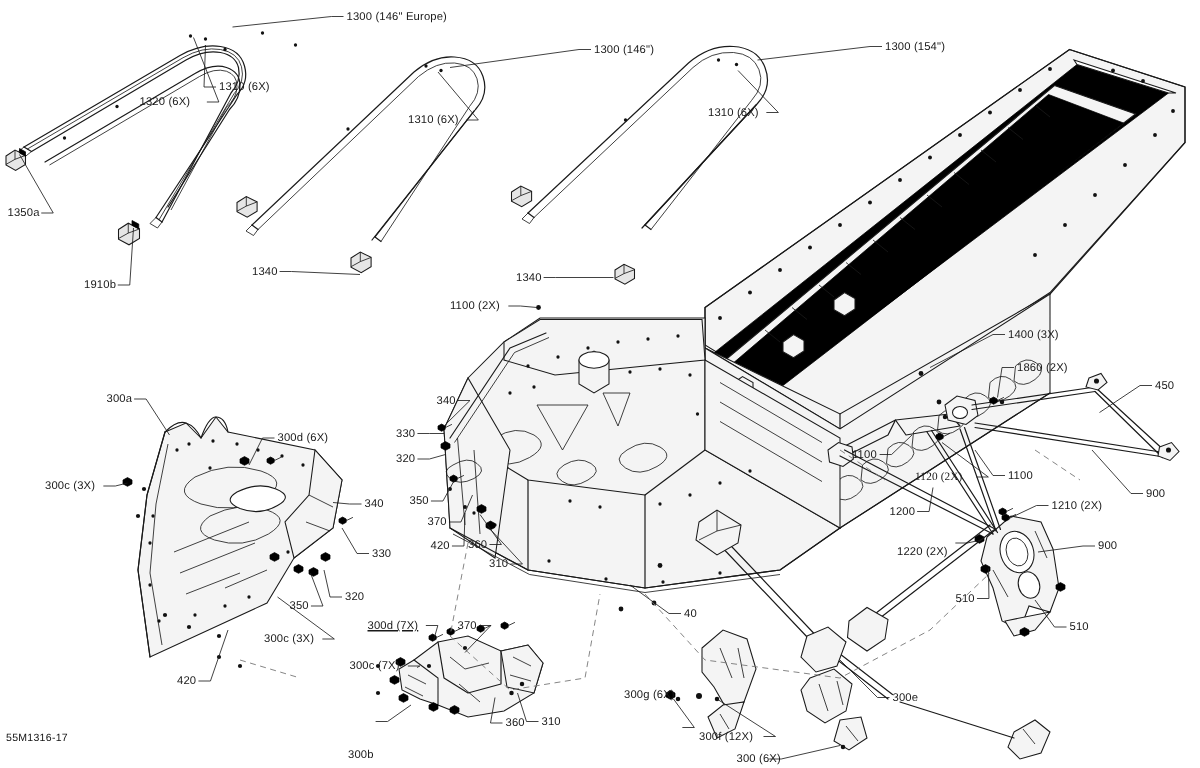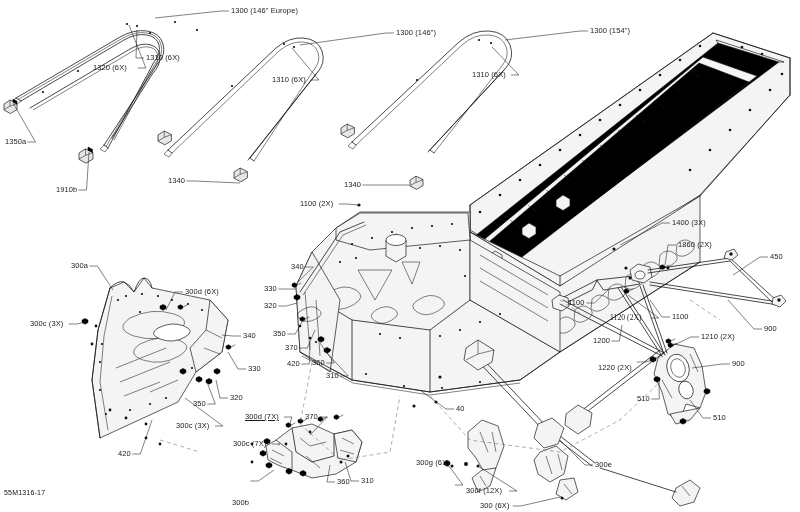--- a/index.html
+++ b/index.html
@@ -519,18 +519,18 @@
       <div class="lbl" style="left: 326px; top: 372px;">310</div>
       <div class="lbl" style="left: 456px; top: 405px;">40</div>
       <div class="lbl" style="left: 245px; top: 413px; text-decoration: underline;">300d (7X)</div>
       <div class="lbl" style="left: 233px; top: 440px;">300c (7X)</div>
       <div class="lbl" style="left: 232px; top: 477px; margin-top: 22px;">300b</div>
       <div class="lbl" style="left: 305px; top: 413px;">370</div>
       <div class="lbl" style="left: 337px; top: 478px;">360</div>
       <div class="lbl" style="left: 361px; top: 477px;">310</div>
       <div class="lbl" style="left: 416px; top: 459px;">300g (6X)</div>
       <div class="lbl" style="left: 466px; top: 487px;">300f (12X)</div>
-      <div class="lbl" style="left: 480px; top: 502px;">300 (6X)</div>
+      <div class="lbl" style="left: 491px; top: 502px;">300 (6X)</div>
     </div>
 
   <div id="drawing-code">55M1316-17</div>
 
 </div>
 
 </body></html>

